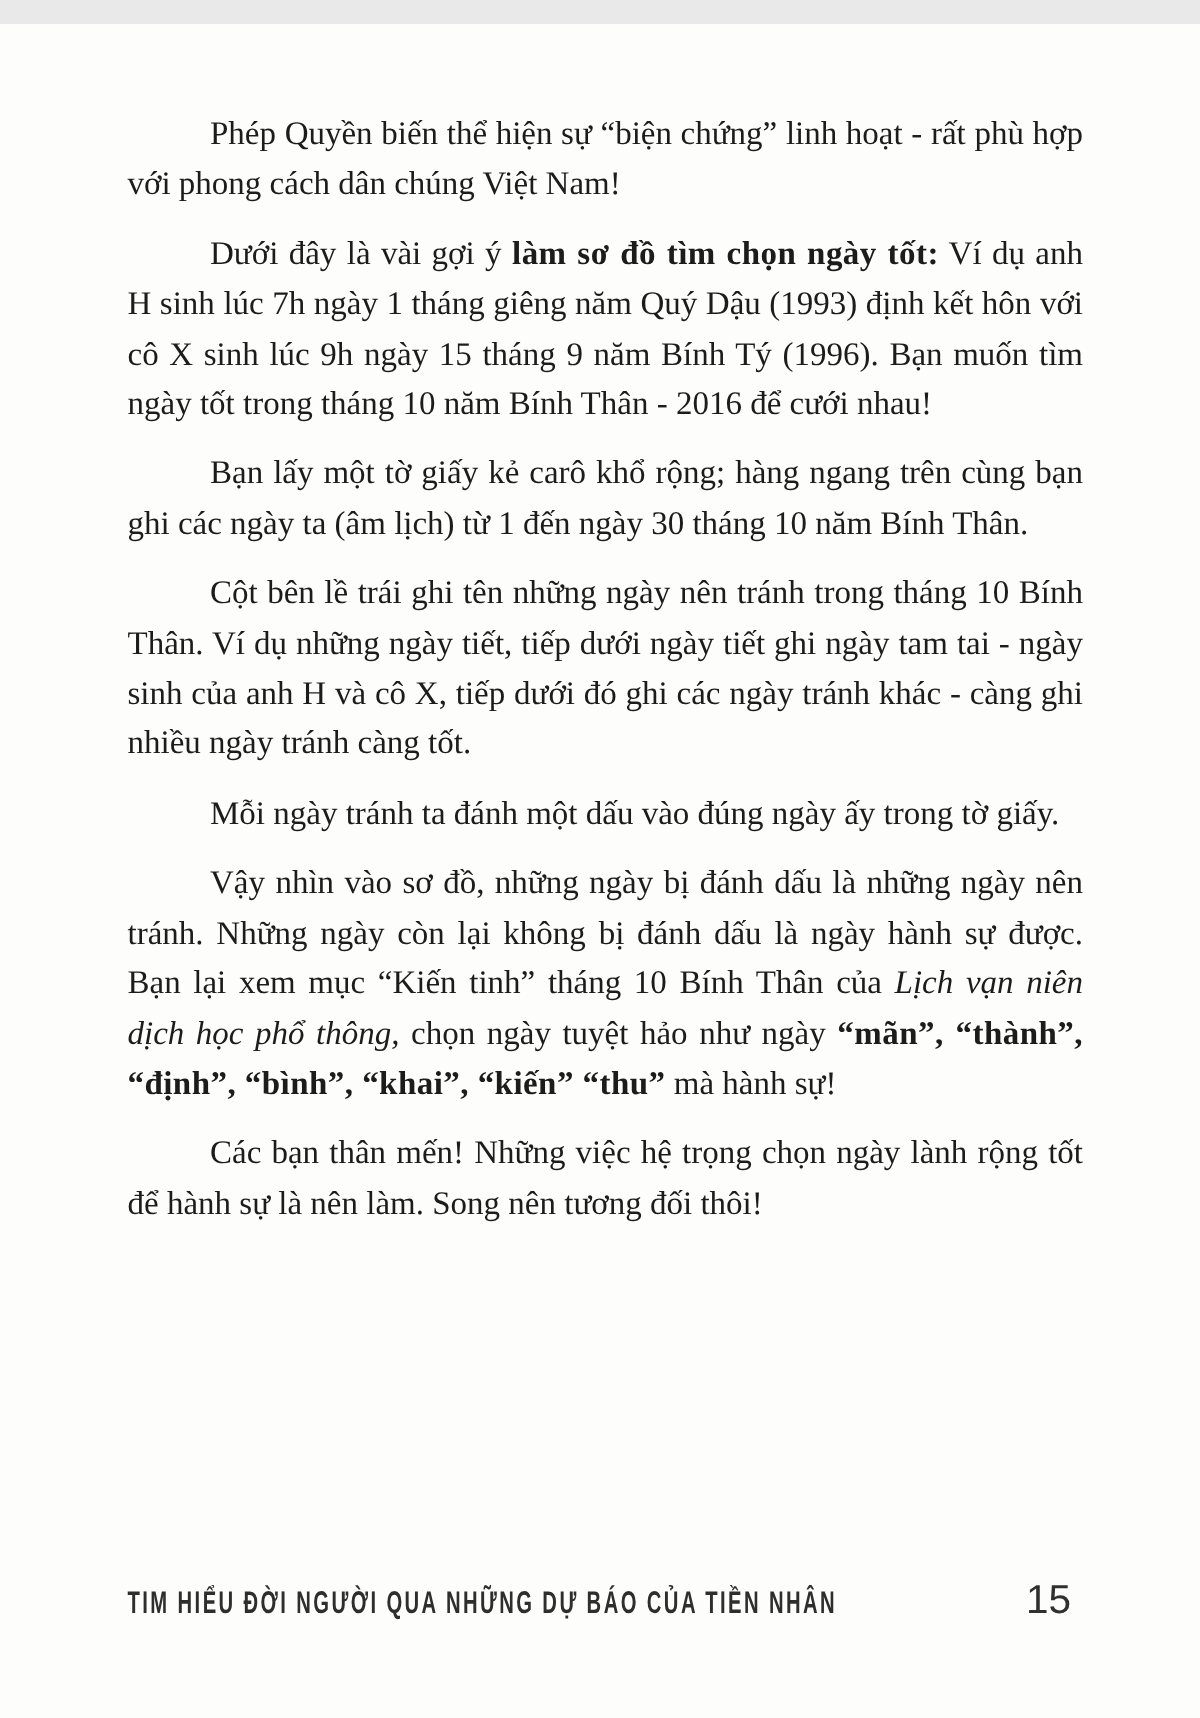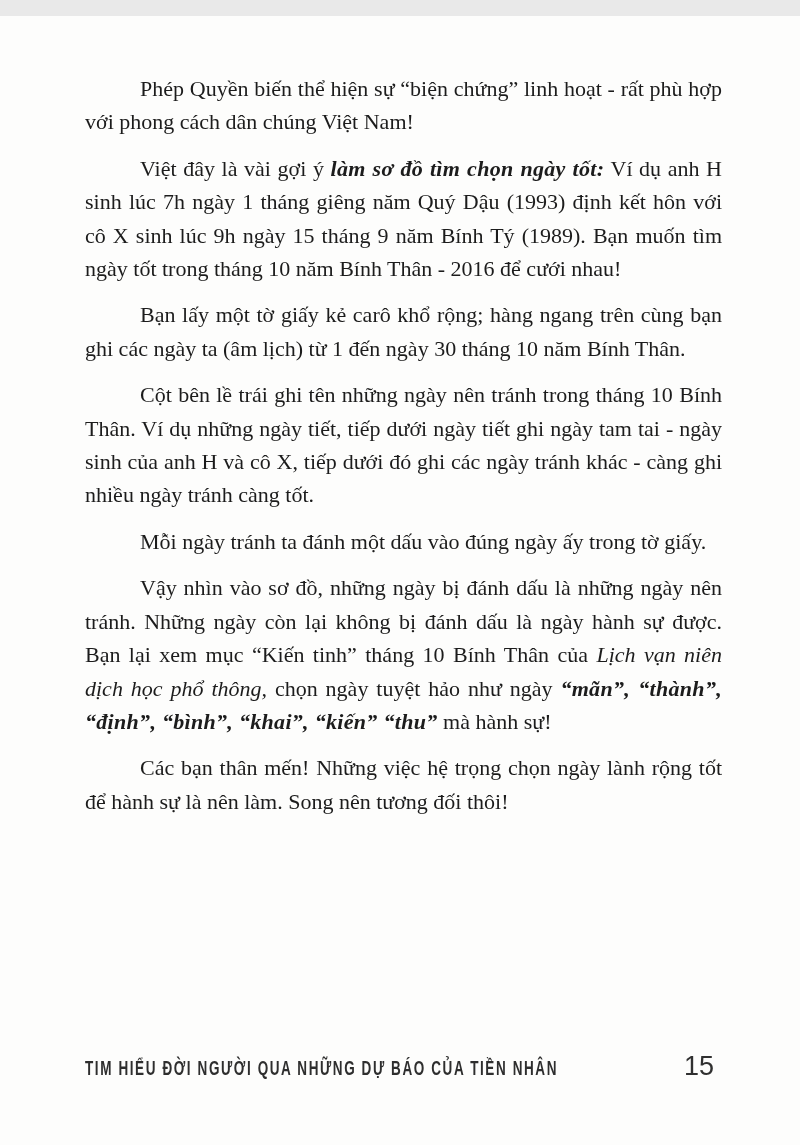--- a/index.html
+++ b/index.html
@@ -25,21 +25,21 @@
     line-height: 33.4px;
     color: #1c1c1c;
     text-align: justify;
   }
   .body-text p.para {
     margin: 0 0 13px 0;
     text-indent: 55px;
   }
   .run.normal { font-style: normal; font-weight: normal; }
   .run.italic { font-style: italic; }
-  .run.bolditalic { font-style: italic; font-weight: bold; letter-spacing: 0.3px; }
+  .run.bolditalic { font-weight: bold; letter-spacing: 0.3px; }
   .footer {
     position: absolute;
     left: 85px;
     right: 86px;
     top: 1028px;
     height: 36px;
     display: flex;
     justify-content: space-between;
     align-items: flex-end;
     text-align: right;
@@ -60,21 +60,21 @@
     color: #303030;
     line-height: 1;
   }
 </style>
 </head>
 <body>
 
 <div class="page">
   <div class="body-text">
       <p class="para"><span class="run normal">Phép Quyền biến thể hiện sự “biện chứng” linh hoạt - rất phù hợp với phong cách dân chúng Việt Nam!</span></p>
-      <p class="para"><span class="run normal">Việt đây là vài gợi ý </span><span class="run bolditalic">làm sơ đồ tìm chọn ngày tốt:</span><span class="run normal"> Ví dụ anh H sinh lúc 7h ngày 1 tháng giêng năm Quý Dậu (1993) định kết hôn với cô X sinh lúc 9h ngày 15 tháng 9 năm Bính Tý (1989). Bạn muốn tìm ngày tốt trong tháng 10 năm Bính Thân - 2016 để cưới nhau!</span></p>
+      <p class="para"><span class="run normal">Dưới đây là vài gợi ý </span><span class="run bolditalic">làm sơ đồ tìm chọn ngày tốt:</span><span class="run normal"> Ví dụ anh H sinh lúc 7h ngày 1 tháng giêng năm Quý Dậu (1993) định kết hôn với cô X sinh lúc 9h ngày 15 tháng 9 năm Bính Tý (1996). Bạn muốn tìm ngày tốt trong tháng 10 năm Bính Thân - 2016 để cưới nhau!</span></p>
       <p class="para"><span class="run normal">Bạn lấy một tờ giấy kẻ carô khổ rộng; hàng ngang trên cùng bạn ghi các ngày ta (âm lịch) từ 1 đến ngày 30 tháng 10 năm Bính Thân.</span></p>
       <p class="para"><span class="run normal">Cột bên lề trái ghi tên những ngày nên tránh trong tháng 10 Bính Thân. Ví dụ những ngày tiết, tiếp dưới ngày tiết ghi ngày tam tai - ngày sinh của anh H và cô X, tiếp dưới đó ghi các ngày tránh khác - càng ghi nhiều ngày tránh càng tốt.</span></p>
       <p class="para"><span class="run normal">Mỗi ngày tránh ta đánh một dấu vào đúng ngày ấy trong tờ giấy.</span></p>
       <p class="para"><span class="run normal">Vậy nhìn vào sơ đồ, những ngày bị đánh dấu là những ngày nên tránh. Những ngày còn lại không bị đánh dấu là ngày hành sự được. Bạn lại xem mục “Kiến tinh” tháng 10 Bính Thân của </span><span class="run italic">Lịch vạn niên dịch học phổ thông,</span><span class="run normal"> chọn ngày tuyệt hảo như ngày </span><span class="run bolditalic">“mãn”, “thành”, “định”, “bình”, “khai”, “kiến” “thu”</span><span class="run normal"> mà hành sự!</span></p>
       <p class="para"><span class="run normal">Các bạn thân mến! Những việc hệ trọng chọn ngày lành rộng tốt để hành sự là nên làm. Song nên tương đối thôi!</span></p>
     </div>
   <div class="footer">
     <div class="running-title">TIM HIỂU ĐỜI NGƯỜI QUA NHỮNG DỰ BÁO CỦA TIỀN NHÂN</div>
     <div class="page-number">15</div>
   </div>

